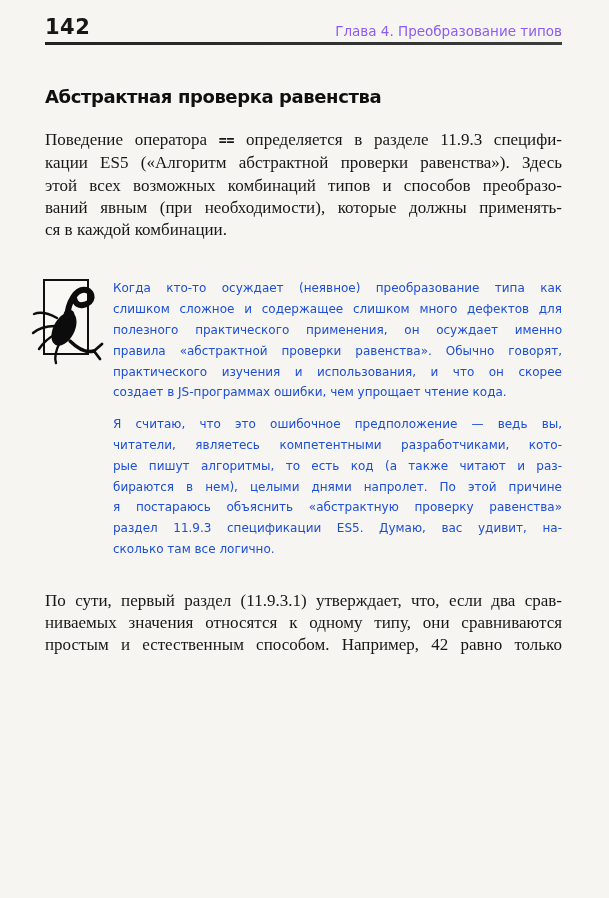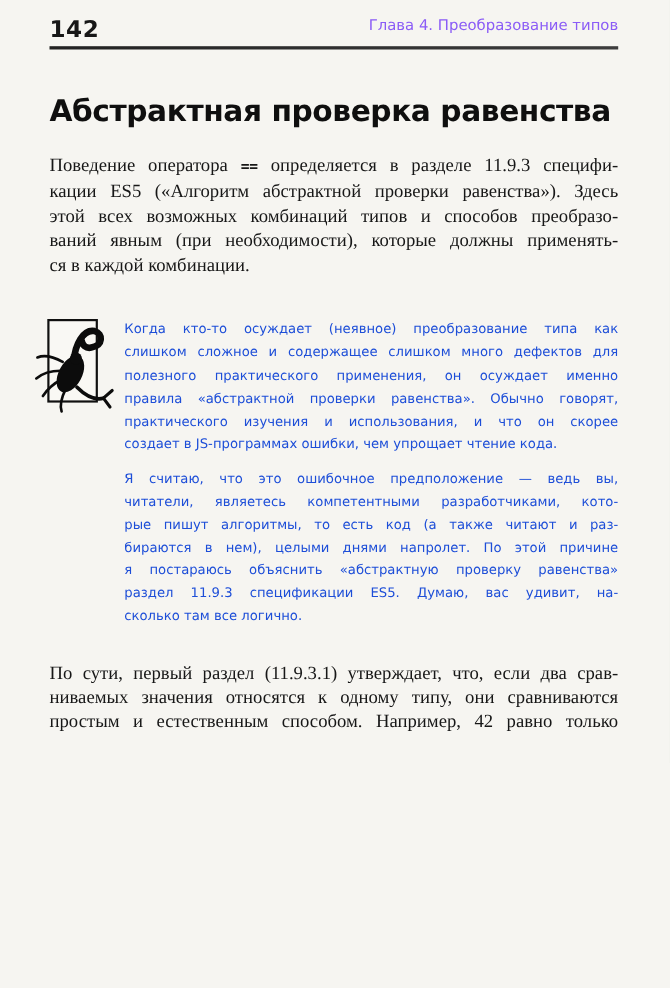--- a/index.html
+++ b/index.html
@@ -13,38 +13,38 @@
     font-family:"Liberation Serif", serif;
     box-sizing:border-box;
   }
   .content {
     position:absolute;
     left:45px; top:0;
     width:517px;
   }
   
   .hdr {
-    display:flex; justify-content:space-between; align-items:flex-start;
+    display:flex; justify-content:space-between; align-items:flex-end;
     padding-top:15px;
   }
   .pagenum {
     font-family:"DejaVu Sans", sans-serif;
     font-weight:700; font-size:21px; letter-spacing:0.5px;
   }
   .running {
     font-family:"DejaVu Sans", sans-serif;
     font-size:13.5px; color:#8b5cf6;
   }
   .rule { height:3px; background:linear-gradient(to right,#222,#3d3d3d); margin-top:3px; }
 
   
   .title {
     margin-top:41px;
     font-family:"DejaVu Sans", sans-serif;
-    font-weight:700; font-size:27px; letter-spacing:-0.4px;
+    font-weight:700; font-size:18px; letter-spacing:-0.4px;
     color:#0f0f0f;
   }
 
   
   .para { font-size:17px; line-height:22.3px; }
   .p-intro { margin-top:22px; }
   .p-body2 { margin-top:30px; }
 
   .line { white-space:nowrap; }
   .line.j { white-space:normal; text-align:justify; text-align-last:justify; }

